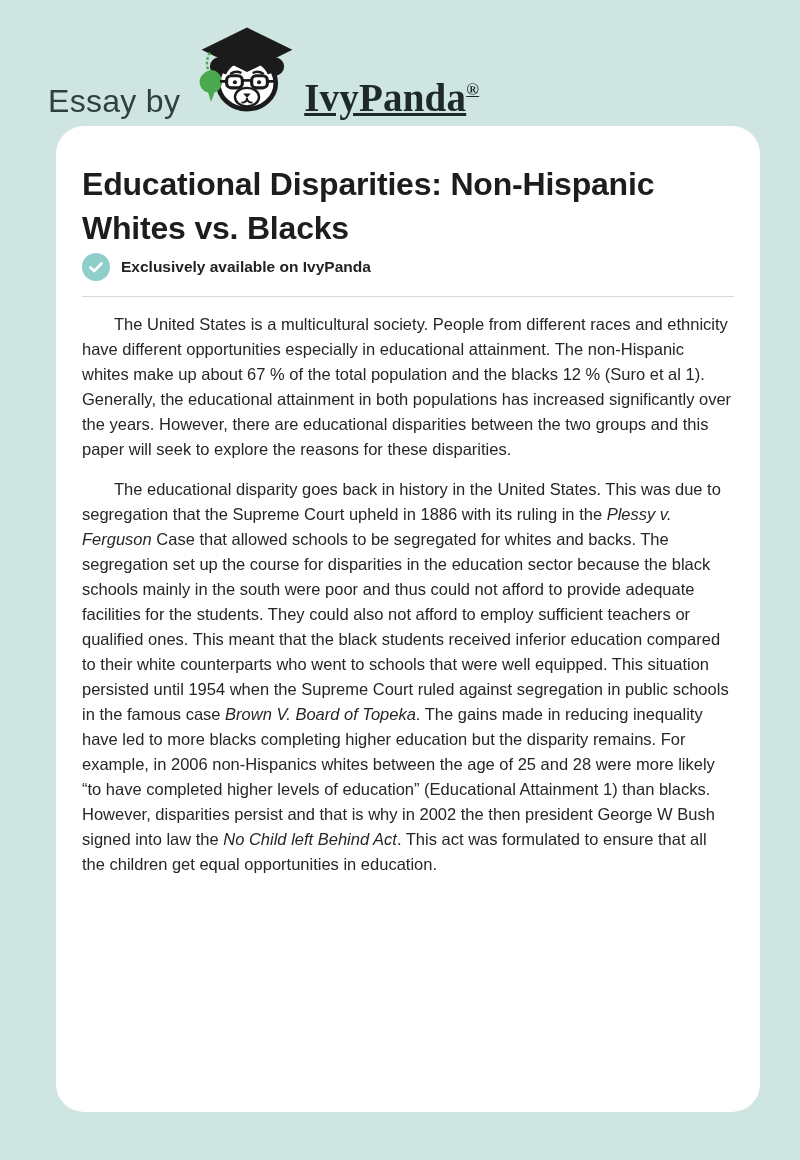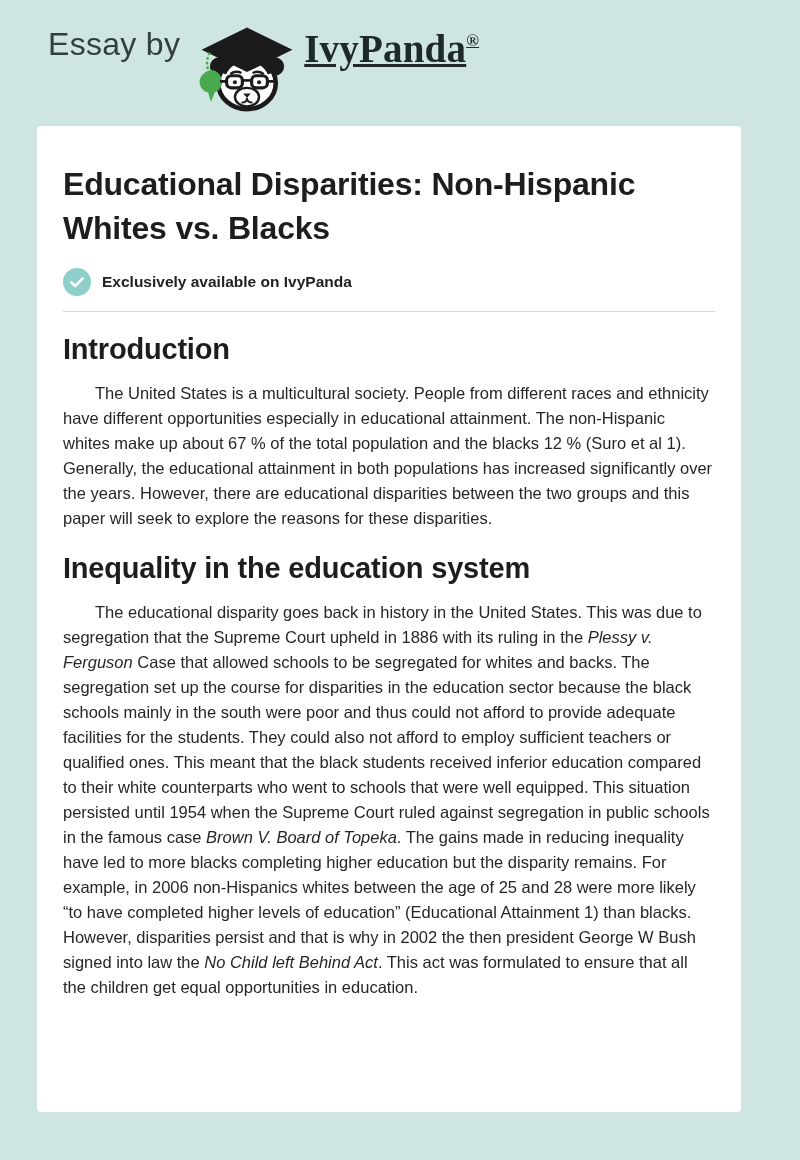--- a/index.html
+++ b/index.html
@@ -17,44 +17,44 @@
   *{box-sizing:border-box;}
   html,body{margin:0;padding:0;}
   body{
     width:800px;height:1160px;
     background:var(--page-background);
     font-family:"Liberation Sans",sans-serif;
     position:relative;overflow:hidden;
   }
   .site-header{
     position:absolute;top:26px;left:48px;height:94px;
-    display:flex;align-items:flex-start;
+    display:flex;align-items:flex-end;
   }
   .essay-by{
     font-size:32px;color:var(--header-text);
     letter-spacing:.3px;
   }
   .logo-wrap{width:102px;height:94px;margin:0 6px 0 16px;display:block;}
   .logo-wrap svg{width:100%;height:100%;display:block;}
   .brand{
     font-family:"Liberation Serif",serif;font-weight:700;
     font-size:39px;color:var(--brand-text);letter-spacing:.2px;
     display:flex;align-items:flex-start;text-decoration:underline;
   }
   .brand sup{font-size:17px;line-height:1;margin-top:6px;font-weight:700;}
   .card{
-    position:absolute;left:37px;top:126px;width:704px;height:986px;
-    background:var(--card-background);border-radius:4px;
+    position:absolute;left:56px;top:126px;width:704px;height:986px;
+    background:var(--card-background);border-radius:28px;
     padding:36px 26px 0 26px;overflow:hidden;
   }
   h1{
     margin:0;font-size:32px;line-height:44px;font-weight:700;
     color:var(--heading-text);letter-spacing:-.2px;
   }
-  .badge{display:flex;align-items:center;gap:11px;margin-top:18px;height:28px;}
+  .badge{display:flex;align-items:center;gap:11px;margin-top:3px;height:28px;}
   .badge-circle{
     width:28px;height:28px;border-radius:50%;flex:0 0 28px;
     background:var(--badge-teal);display:flex;align-items:center;justify-content:center;
   }
   .badge-circle svg{width:14px;height:11px;display:block;}
   .badge-label{font-size:15.5px;font-weight:700;color:#222222;}
   hr.divider{border:none;border-top:1px solid var(--divider);margin:15px 0 0 0;}
   h2{
     margin:20px 0 0 0;font-size:29px;line-height:34px;font-weight:700;
     color:var(--heading-text);letter-spacing:-.2px;
@@ -116,21 +116,19 @@
       <svg viewBox="0 0 14 11" xmlns="http://www.w3.org/2000/svg" aria-hidden="true">
         <polyline points="1.5,5.5 5.2,9.2 12.5,1.5" fill="none" stroke="#ffffff" stroke-width="2.6" stroke-linecap="round" stroke-linejoin="round"></polyline>
       </svg>
     </span>
     <span class="badge-label">Exclusively available on IvyPanda</span>
   </div>
 
   <hr class="divider">
 
   <section>
-    <h2>Introduction</h2>
     <p><span>The United States is a multicultural society. People from different races and ethnicity have different opportunities especially in educational attainment. The non-Hispanic whites make up about 67 % of the total population and the blacks 12 % (Suro et al 1). Generally, the educational attainment in both populations has increased significantly over the years. However, there are educational disparities between the two groups and this paper will seek to explore the reasons for these disparities.</span></p>
   </section>
 
   <section>
-    <h2>Inequality in the education system</h2>
     <p><span>The educational disparity goes back in history in the United States. This was due to segregation that the Supreme Court upheld in 1886 with its ruling in the </span><em>Plessy v. Ferguson</em><span> Case that allowed schools to be segregated for whites and backs. The segregation set up the course for disparities in the education sector because the black schools mainly in the south were poor and thus could not afford to provide adequate facilities for the students. They could also not afford to employ sufficient teachers or qualified ones. This meant that the black students received inferior education compared to their white counterparts who went to schools that were well equipped. This situation persisted until 1954 when the Supreme Court ruled against segregation in public schools in the famous case </span><em>Brown V. Board of Topeka</em><span>. The gains made in reducing inequality have led to more blacks completing higher education but the disparity remains. For example, in 2006 non-Hispanics whites between the age of 25 and 28 were more likely “to have completed higher levels of education” (Educational Attainment 1) than blacks. However, disparities persist and that is why in 2002 the then president George W Bush signed into law the </span><em>No Child left Behind Act</em><span>. This act was formulated to ensure that all the children get equal opportunities in education.</span></p>
   </section>
 </main>
 
 </body></html>

